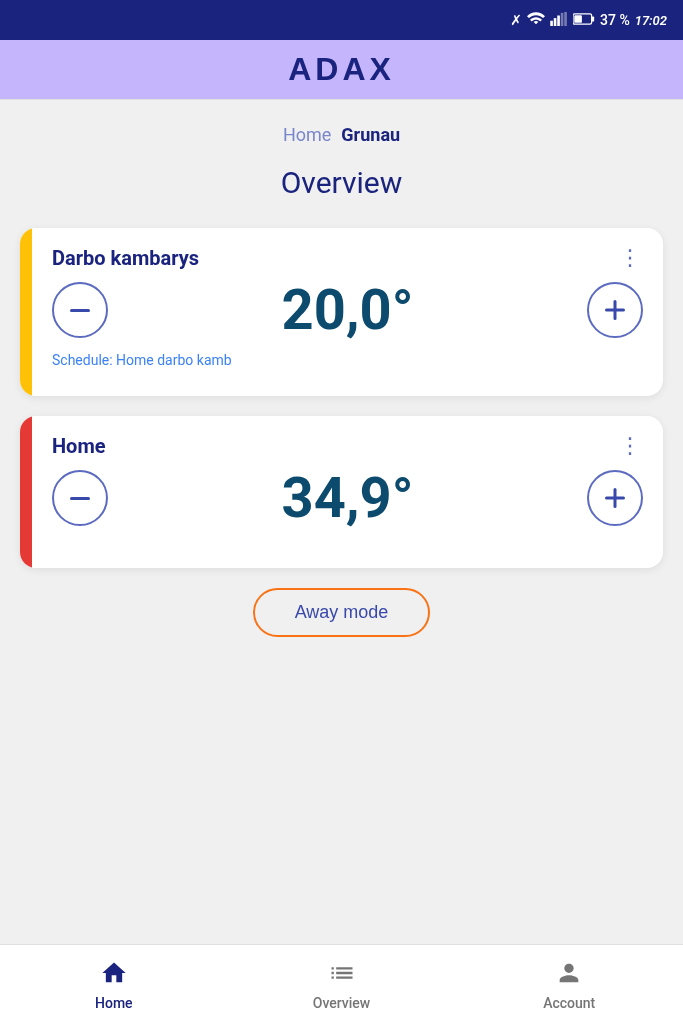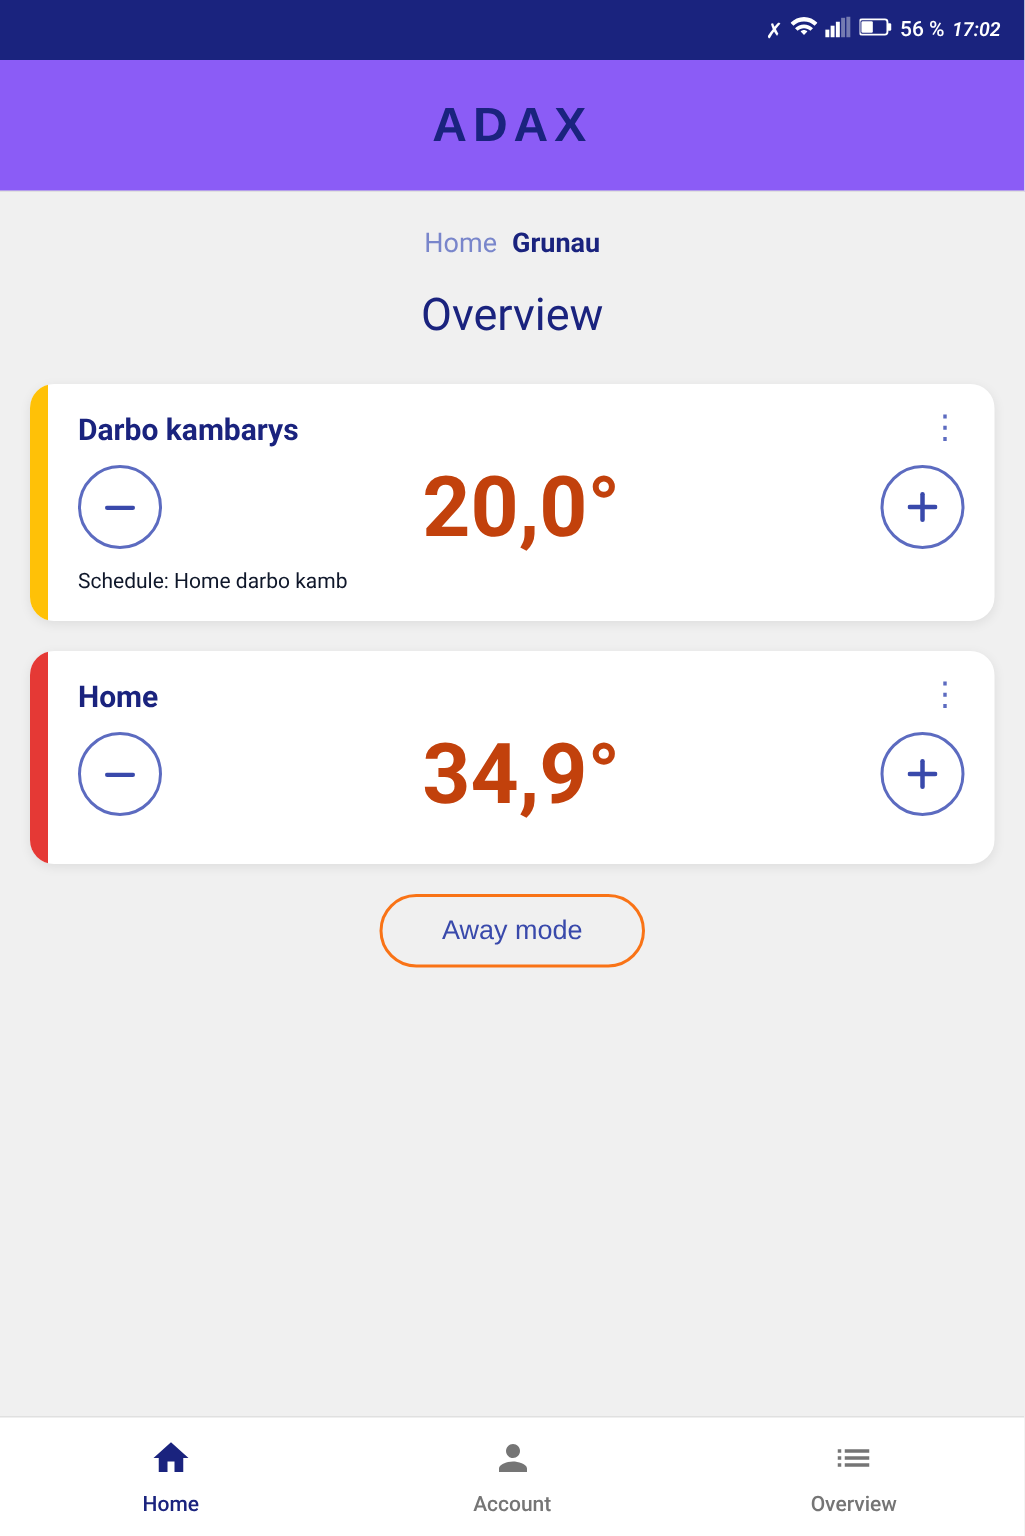--- a/index.html
+++ b/index.html
@@ -30,25 +30,25 @@
     }
 
     .status-icons {
       display: flex;
       align-items: center;
       gap: 5px;
     }
 
     
     .app-header {
-      background: #8b5cf6;
-      display: flex;
-      align-items: center;
-      justify-content: center;
-      height: 88px;
+      background: #c4b5fd;
+      display: flex;
+      align-items: center;
+      justify-content: center;
+      height: 60px;
       flex-shrink: 0;
       border-bottom: 1px solid #e0e0e0;
     }
 
     .app-logo {
       font-size: 32px;
       font-weight: 900;
       color: #1a237e;
       letter-spacing: 4px;
       font-family: Arial Black, Arial, sans-serif;
@@ -111,21 +111,21 @@
     .card-accent-bar.yellow {
       background: #FFC107;
     }
 
     .card-accent-bar.red {
       background: #E53935;
     }
 
     .card-body {
       flex: 1;
-      padding: 18px 20px 18px;
+      padding: 18px 20px 28px;
     }
 
     .card-header-row {
       display: flex;
       justify-content: space-between;
       align-items: center;
       margin-bottom: 12px;
     }
 
     .card-title {
@@ -160,28 +160,28 @@
       justify-content: center;
       cursor: pointer;
       color: #3949ab;
       font-size: 28px;
       font-weight: 300;
     }
 
     .temp-display {
       font-size: 56px;
       font-weight: 700;
-      color: #c2410c;
+      color: #0c4a6e;
       text-align: left;
       line-height: 1;
     }
 
     .card-schedule {
       font-size: 14px;
-      color: #0f172a;
+      color: #3b82f6;
       margin-top: 4px;
     }
 
     
     .away-mode-container {
       display: flex;
       justify-content: center;
       margin: 10px 0 20px;
     }
 
@@ -275,21 +275,21 @@
       </svg>
     </span>
 
     <span>
       <svg width="22" height="12" viewBox="0 0 26 14" fill="none">
         <rect x="0" y="1" width="22" height="12" rx="2" stroke="white" stroke-width="1.5" fill="none"></rect>
         <rect x="22" y="4" width="3" height="6" rx="1" fill="white"></rect>
         <rect x="1.5" y="2.5" width="9" height="9" rx="1" fill="white"></rect>
       </svg>
     </span>
-    <span>56 %</span>
+    <span>37 %</span>
     <span style="font-weight:600;font-size:13px;font-style:italic;">17:02</span>
   </div>
 </div>
 
 <div class="app-header">
   <span class="app-logo">ADAX</span>
 </div>
 
 <div class="main-content">
 
@@ -360,30 +360,30 @@
   <div class="nav-item active">
     <span class="nav-icon home-icon-svg">
       <svg width="28" height="28" viewBox="0 0 24 24" fill="#1a237e">
         <path d="M10 20v-6h4v6h5v-8h3L12 3 2 12h3v8z"></path>
       </svg>
     </span>
     <span class="nav-label" style="color:#1a237e;">Home</span>
   </div>
 
   <div class="nav-item inactive">
+    <span class="nav-icon overview-icon-svg">
+      <svg width="28" height="28" viewBox="0 0 24 24" fill="#757575">
+        <path d="M3 13h2v-2H3v2zm0 4h2v-2H3v2zm0-8h2V7H3v2zm4 4h14v-2H7v2zm0 4h14v-2H7v2zM7 7v2h14V7H7z"></path>
+      </svg>
+    </span>
+    <span class="nav-label" style="color:#757575;">Overview</span>
+  </div>
+
+  <div class="nav-item inactive">
     <span class="nav-icon account-icon-svg">
       <svg width="28" height="28" viewBox="0 0 24 24" fill="#757575">
         <path d="M12 12c2.21 0 4-1.79 4-4s-1.79-4-4-4-4 1.79-4 4 1.79 4 4 4zm0 2c-2.67 0-8 1.34-8 4v2h16v-2c0-2.66-5.33-4-8-4z"></path>
       </svg>
     </span>
     <span class="nav-label" style="color:#757575;">Account</span>
   </div>
 
-  <div class="nav-item inactive">
-    <span class="nav-icon overview-icon-svg">
-      <svg width="28" height="28" viewBox="0 0 24 24" fill="#757575">
-        <path d="M3 13h2v-2H3v2zm0 4h2v-2H3v2zm0-8h2V7H3v2zm4 4h14v-2H7v2zm0 4h14v-2H7v2zM7 7v2h14V7H7z"></path>
-      </svg>
-    </span>
-    <span class="nav-label" style="color:#757575;">Overview</span>
-  </div>
-
 </div>
 
 </body></html>

